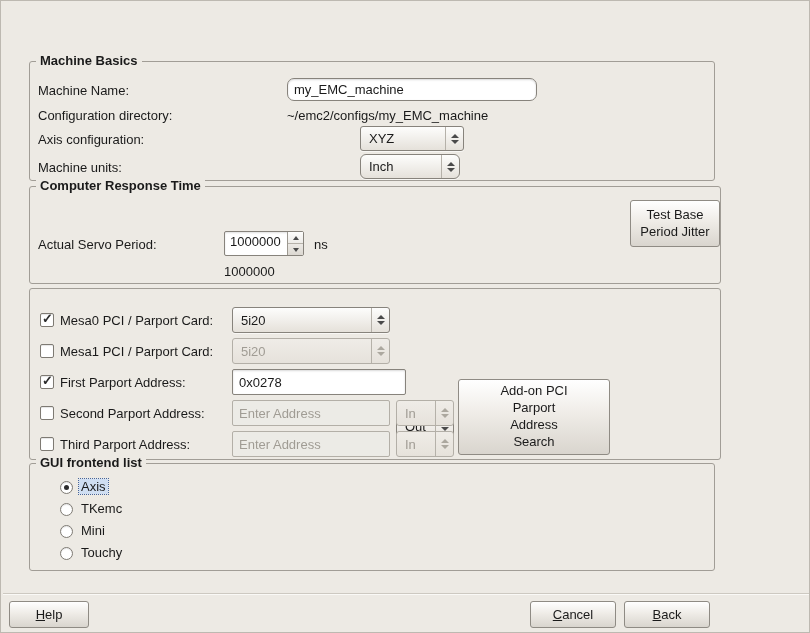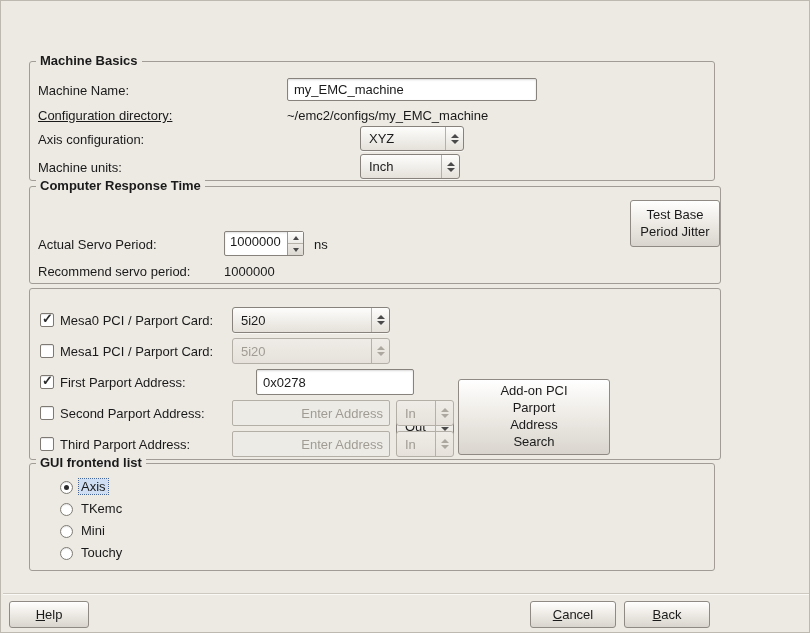--- a/index.html
+++ b/index.html
@@ -13,21 +13,21 @@
 
   .frame { position:absolute; border:1px solid #a19d96; border-radius:3px; }
   .legend { position:absolute; top:-9px; left:6px; background:#edeae4; padding:0 4px;
             font-weight:bold; font-size:13px; white-space:nowrap; }
 
   .lbl { position:absolute; white-space:nowrap; }
 
   .tinput { position:absolute; box-sizing:border-box; border:1px solid #87837c; background:#ffffff;
             font:13px "Liberation Sans", sans-serif; color:#1a1a1a; padding:2px 6px; border-radius:2px;
             box-shadow: inset 0 1px 2px rgba(0,0,0,.15); outline:none; }
-  .tinput:disabled { background:#ecebe6; color:#a16207; border-color:#b3afa7; box-shadow:none;text-align:right; }
+  .tinput:disabled { background:#ecebe6; color:#a16207; border-color:#b3afa7; box-shadow:none; }
   .tinput:disabled::placeholder { color:#a09c94; opacity:1; }
 
   .combo { position:absolute; box-sizing:border-box; border:1px solid #87837c; border-radius:3px;
            background:linear-gradient(180deg,#fdfdfc,#e5e1da); display:flex; align-items:center;
            box-shadow:0 1px 0 rgba(255,255,255,.6); }
   .combo .val { flex:1; padding:0 8px; white-space:nowrap; overflow:hidden; }
   .combo .arrows { width:17px; align-self:stretch; border-left:1px solid #b5b1a9;
                    display:flex; flex-direction:column; align-items:center; justify-content:center; gap:2px; }
   .tri-up   { width:0; height:0; border-left:4px solid transparent; border-right:4px solid transparent; border-bottom:4px solid #4a4a4a; }
   .tri-down { width:0; height:0; border-left:4px solid transparent; border-right:4px solid transparent; border-top:4px solid #4a4a4a; }
@@ -70,36 +70,36 @@
 </head>
 <body>
 
 <div class="window">
 
 
   <div class="frame" style="left:28px; top:60px; width:684px; height:118px;">
     <span class="legend">Machine Basics</span>
 
     <span class="lbl" style="left:8px; top:21px;">Machine Name:</span>
-    <input class="tinput" style="left: 257px; top: 16px; width: 250px; height: 23px;" value="my_EMC_machine">
-
-    <span class="lbl" style="left:8px; top:46px;text-decoration:underline;">Configuration directory:</span>
+    <input class="tinput" style="left: 257px; top: 16px; width: 250px; height: 23px; border-radius: 7px;" value="my_EMC_machine">
+
+    <span class="lbl" style="left:8px; top:46px;">Configuration directory:</span>
     <span class="lbl" style="left:257px; top:46px;">~/emc2/configs/my_EMC_machine</span>
 
     <span class="lbl" style="left:8px; top:70px;">Axis configuration:</span>
     <div class="combo" style="left:330px; top:64px; width:104px; height:25px;">
       <span class="val">XYZ</span>
       <span class="arrows">
           <span class="tri-up"></span>
           <span class="tri-down"></span>
         </span>
     </div>
 
     <span class="lbl" style="left:8px; top:98px;">Machine units:</span>
-    <div class="combo" style="left:330px; top:92px; width:100px; height:25px;">
+    <div class="combo" style="left:330px; top:92px; width:100px; height:25px;border-radius:6px;">
       <span class="val">Inch</span>
       <span class="arrows">
           <span class="tri-up"></span>
           <span class="tri-down"></span>
         </span>
     </div>
   </div>
 
   <div class="frame" style="left:28px; top:185px; width:690px; height:96px;">
     <span class="legend">Computer Response Time</span>
@@ -114,21 +114,20 @@
         <span class="half up">
             <span class="tri-up"></span>
           </span>
         <span class="half">
             <span class="tri-down"></span>
           </span>
       </span>
     </div>
     <span class="lbl" style="left:284px; top:50px;">ns</span>
 
-    <span class="lbl" style="left:8px; top:77px;">Recommend servo period:</span>
     <span class="lbl" style="left:194px; top:77px;">1000000</span>
   </div>
 
   <div class="frame" style="left:28px; top:287px; width:690px; height:170px;">
 
     <span class="checkbox" style="left:10px; top:24px;">
         <span class="check">✓</span>
       </span>
     <span class="lbl" style="left:30px; top:24px;">Mesa0 PCI / Parport Card:</span>
     <div class="combo" style="left:202px; top:18px; width:158px; height:26px;">
@@ -146,21 +145,21 @@
       <span class="arrows">
           <span class="tri-up"></span>
           <span class="tri-down"></span>
         </span>
     </div>
 
     <span class="checkbox" style="left:10px; top:86px;">
         <span class="check">✓</span>
       </span>
     <span class="lbl" style="left:30px; top:86px;">First Parport Address:</span>
-    <input class="tinput" style="left: 202px; top: 80px; width: 158px; height: 26px; margin-left: 24px;" value="0x0278">
+    <input class="tinput" style="left: 202px; top: 80px; width: 174px; height: 26px;" value="0x0278">
     <div class="combo" style="left:366px; top:80px; width:58px; height:26px;margin-top:44px;">
       <span class="val">Out</span>
       <span class="arrows">
           <span class="tri-up"></span>
           <span class="tri-down"></span>
         </span>
     </div>
 
     <span class="checkbox unchecked" style="left:10px; top:117px;"></span>
     <span class="lbl" style="left:30px; top:117px;">Second Parport Address:</span>

